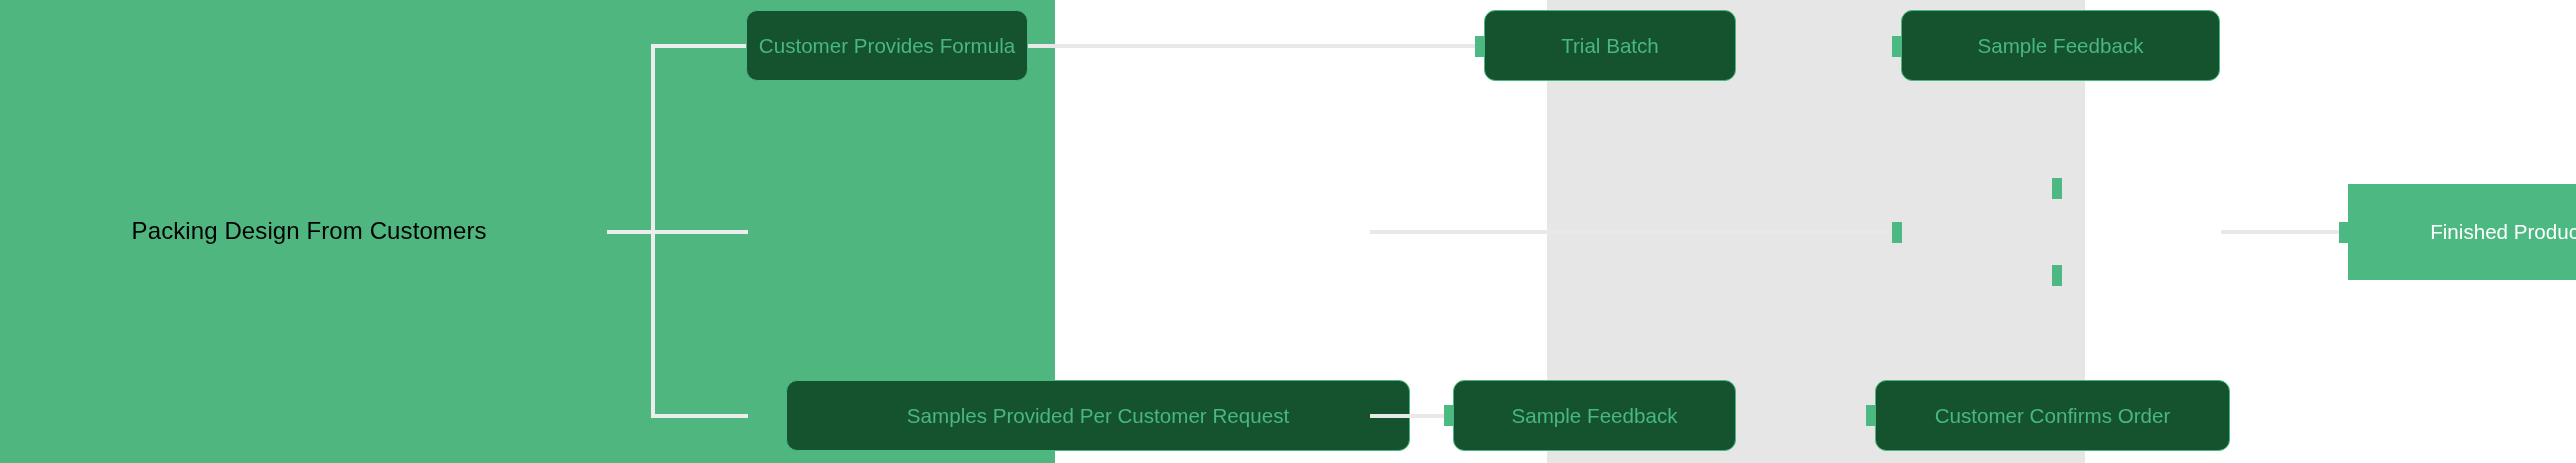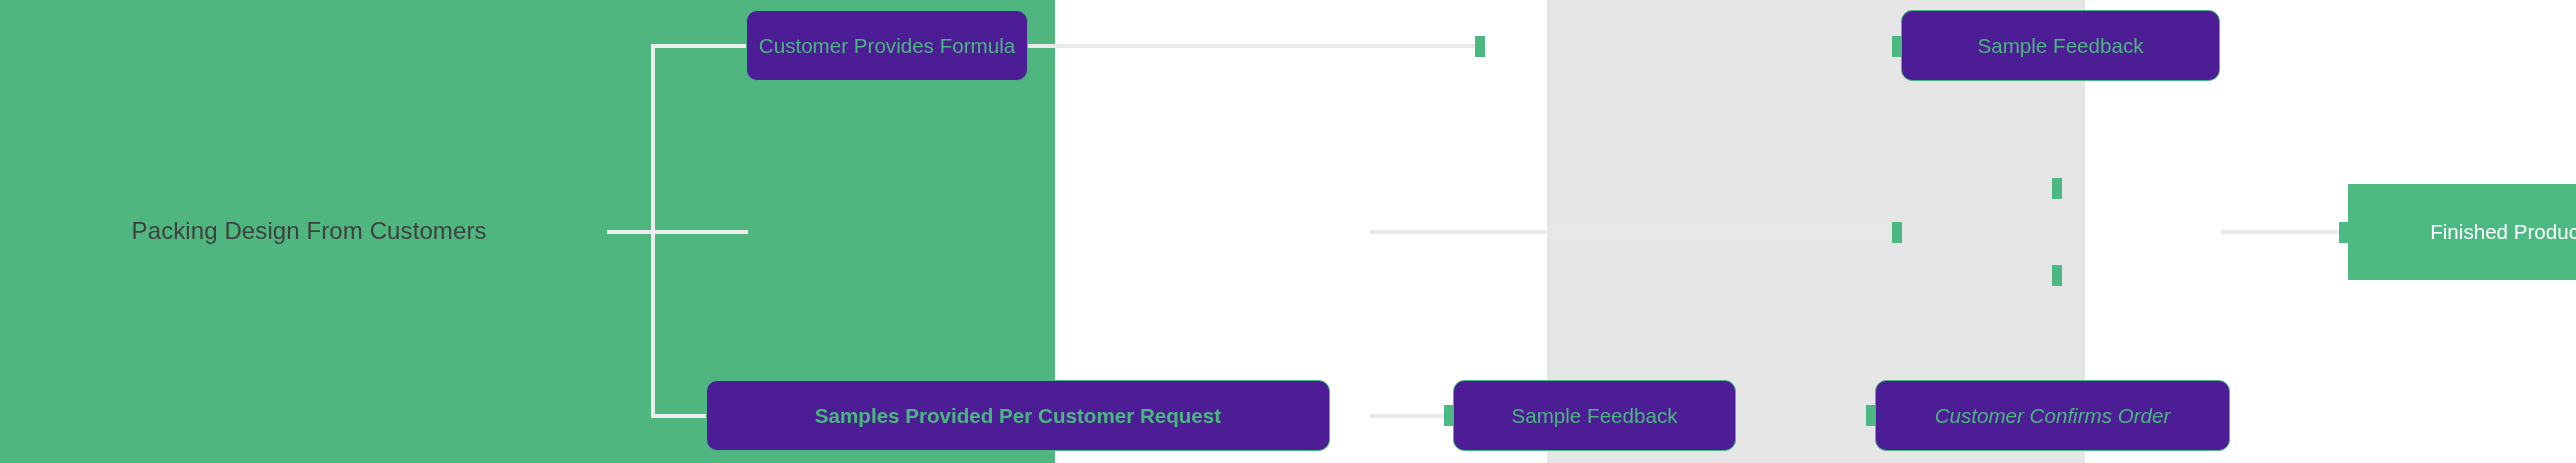--- a/index.html
+++ b/index.html
@@ -41,21 +41,21 @@
   
   .root-label {
     position: absolute;
     left: 20.6px;
     top: 207px;
     width: 577px;
     height: 49px;
     display: flex;
     align-items: center;
     justify-content: center;
-    color: #404040;
+    color: #000000;
     font-size: 24px;
     line-height: 1.1;
     letter-spacing: 0.1px;
     white-space: nowrap;
   }
 
   
   .bracket-stub {
     position: absolute;
     left: 607px;
@@ -87,21 +87,21 @@
   .link {
     position: absolute;
     height: 3.6px;
     background: #e8e8e8;
   }
 
   
   .node {
     position: absolute;
     box-sizing: border-box;
-    background: #4c1d95;
+    background: #14532d;
     border: 1.5px solid #49b77f;
     border-radius: 11.3px;
     display: flex;
     align-items: center;
     justify-content: center;
     color: #49b77f;
     font-size: 20.6px;
     line-height: 1.15;
     white-space: nowrap;
     padding: 0 9.3px;
@@ -138,45 +138,46 @@
   <div class="bracket-branch b2"></div>
   <div class="bracket-branch b3"></div>
 
   <div class="node" style="left:746px; top:10.3px; width:282px; height:71px;">Customer Provides Formula</div>
 
   <div class="link" style="left:1028px; top:230px; width:0px;"></div>
   <div class="link" style="left:1028px; top:44px; width:456px;"></div>
 
   <div class="nub h" style="left:1475px; top:36px;"></div>
 
+  <div class="node" style="left:1484px; top:10.3px; width:252px; height:71px;">Trial Batch</div>
 
   <div class="nub h" style="left:1892px; top:36px;"></div>
 
   <div class="node" style="left:1901px; top:10.3px; width:319px; height:71px;">Sample Feedback</div>
 
 
   <div class="link" style="left:1370px; top:230px; width:521px;"></div>
 
   <div class="nub h" style="left:1892px; top:222px;"></div>
   <div class="nub v" style="left:2052px; top:178px;"></div>
   <div class="nub v" style="left:2052px; top:265px;"></div>
 
 
   <div class="link" style="left:2221px; top:230px; width:125px;"></div>
 
   <div class="nub h" style="left:2339px; top:222px;"></div>
 
   <div class="node solid" style="left:2348px; top:184px; width:319px; height:96px;">Finished Product</div>
 
-  <div class="node" style="left:706px; top:380px; width:624px; height:71px;font-weight:bold;">Samples Provided Per Customer Request</div>
+  <div class="node" style="left:786px; top:380px; width:624px; height:71px;">Samples Provided Per Customer Request</div>
 
   <div class="link" style="left:1370px; top:414px; width:83px;"></div>
 
   <div class="nub h" style="left:1444px; top:405px;"></div>
 
   <div class="node" style="left:1453px; top:380px; width:283px; height:71px;">Sample Feedback</div>
 
   <div class="nub h" style="left:1866px; top:405px;"></div>
 
-  <div class="node" style="left:1875px; top:380px; width:355px; height:71px;font-style:italic;">Customer Confirms Order</div>
+  <div class="node" style="left:1875px; top:380px; width:355px; height:71px;">Customer Confirms Order</div>
 
 </div>
 
 
 </body></html>

